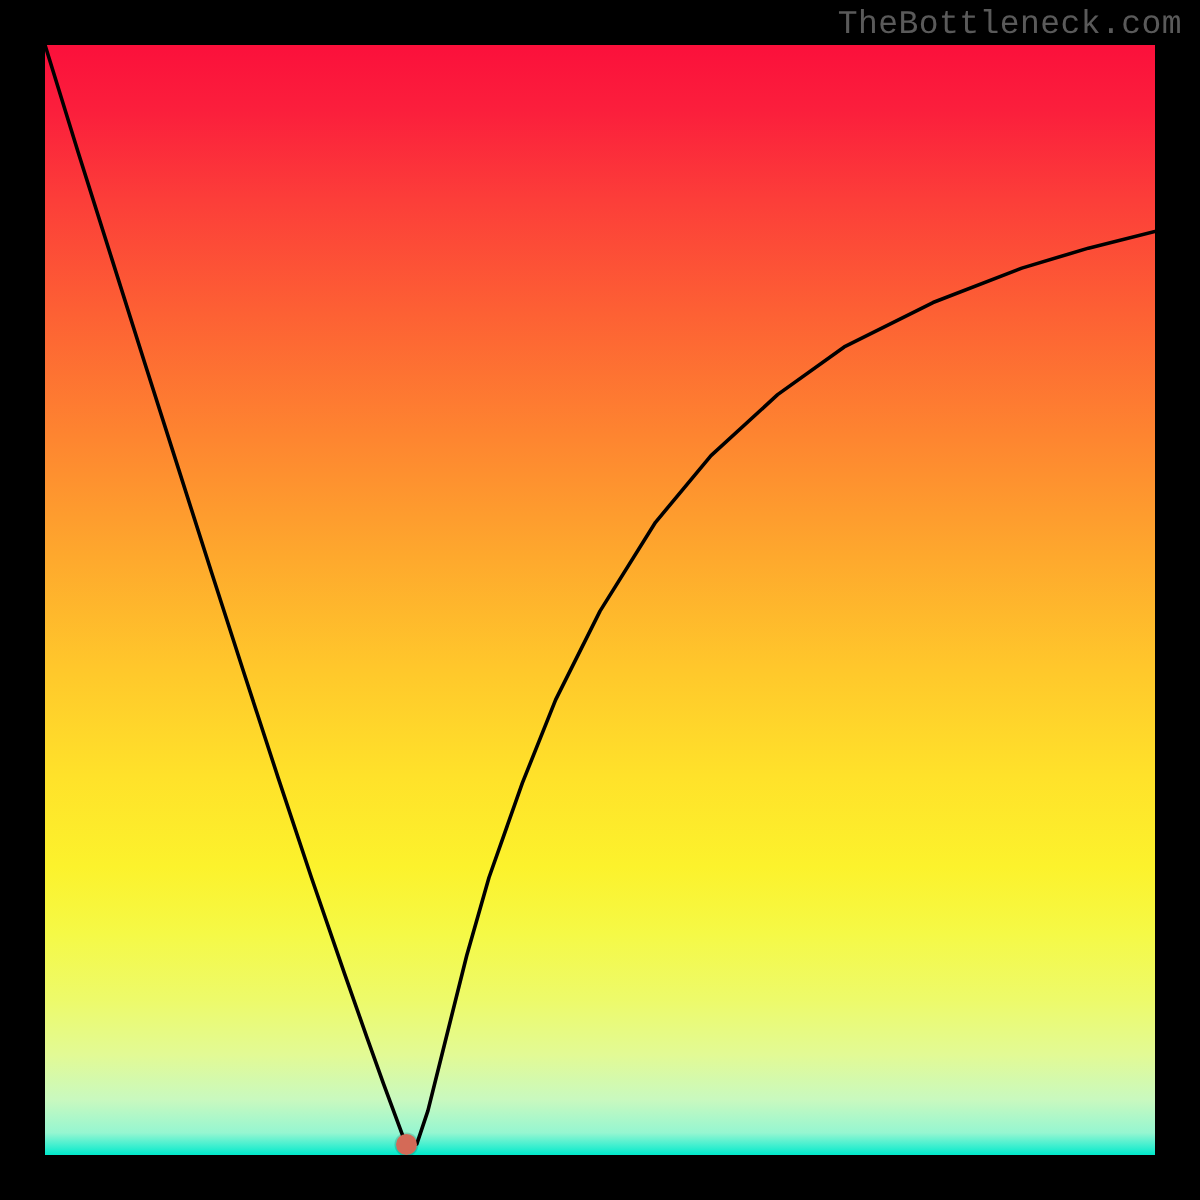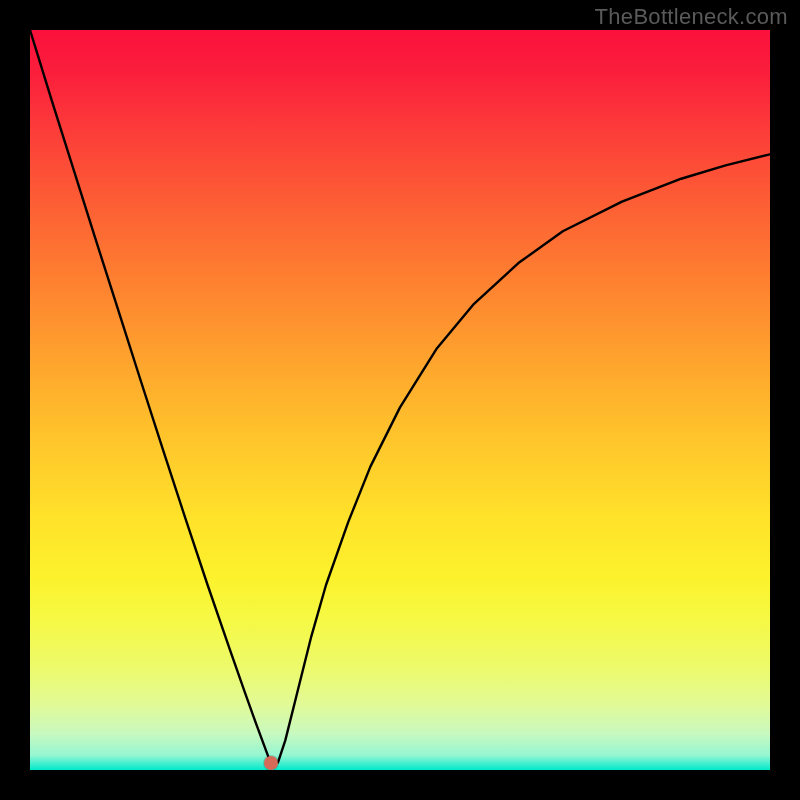--- a/index.html
+++ b/index.html
@@ -9,20 +9,21 @@
     height: 800px;
     background: #000;
     font-family: Arial, Helvetica, sans-serif;
     overflow: hidden;
   }
   .container {
     position: relative;
     width: 800px;
     height: 800px;
     background: #000;
+    font-family: Liberation Mono, monospace;
   }
   .watermark {
     position: absolute;
     top: 4px;
     right: 12px;
     color: #5a5a5a;
     font-size: 22px;
     font-weight: 500;
     letter-spacing: 0.3px;
     z-index: 50;

